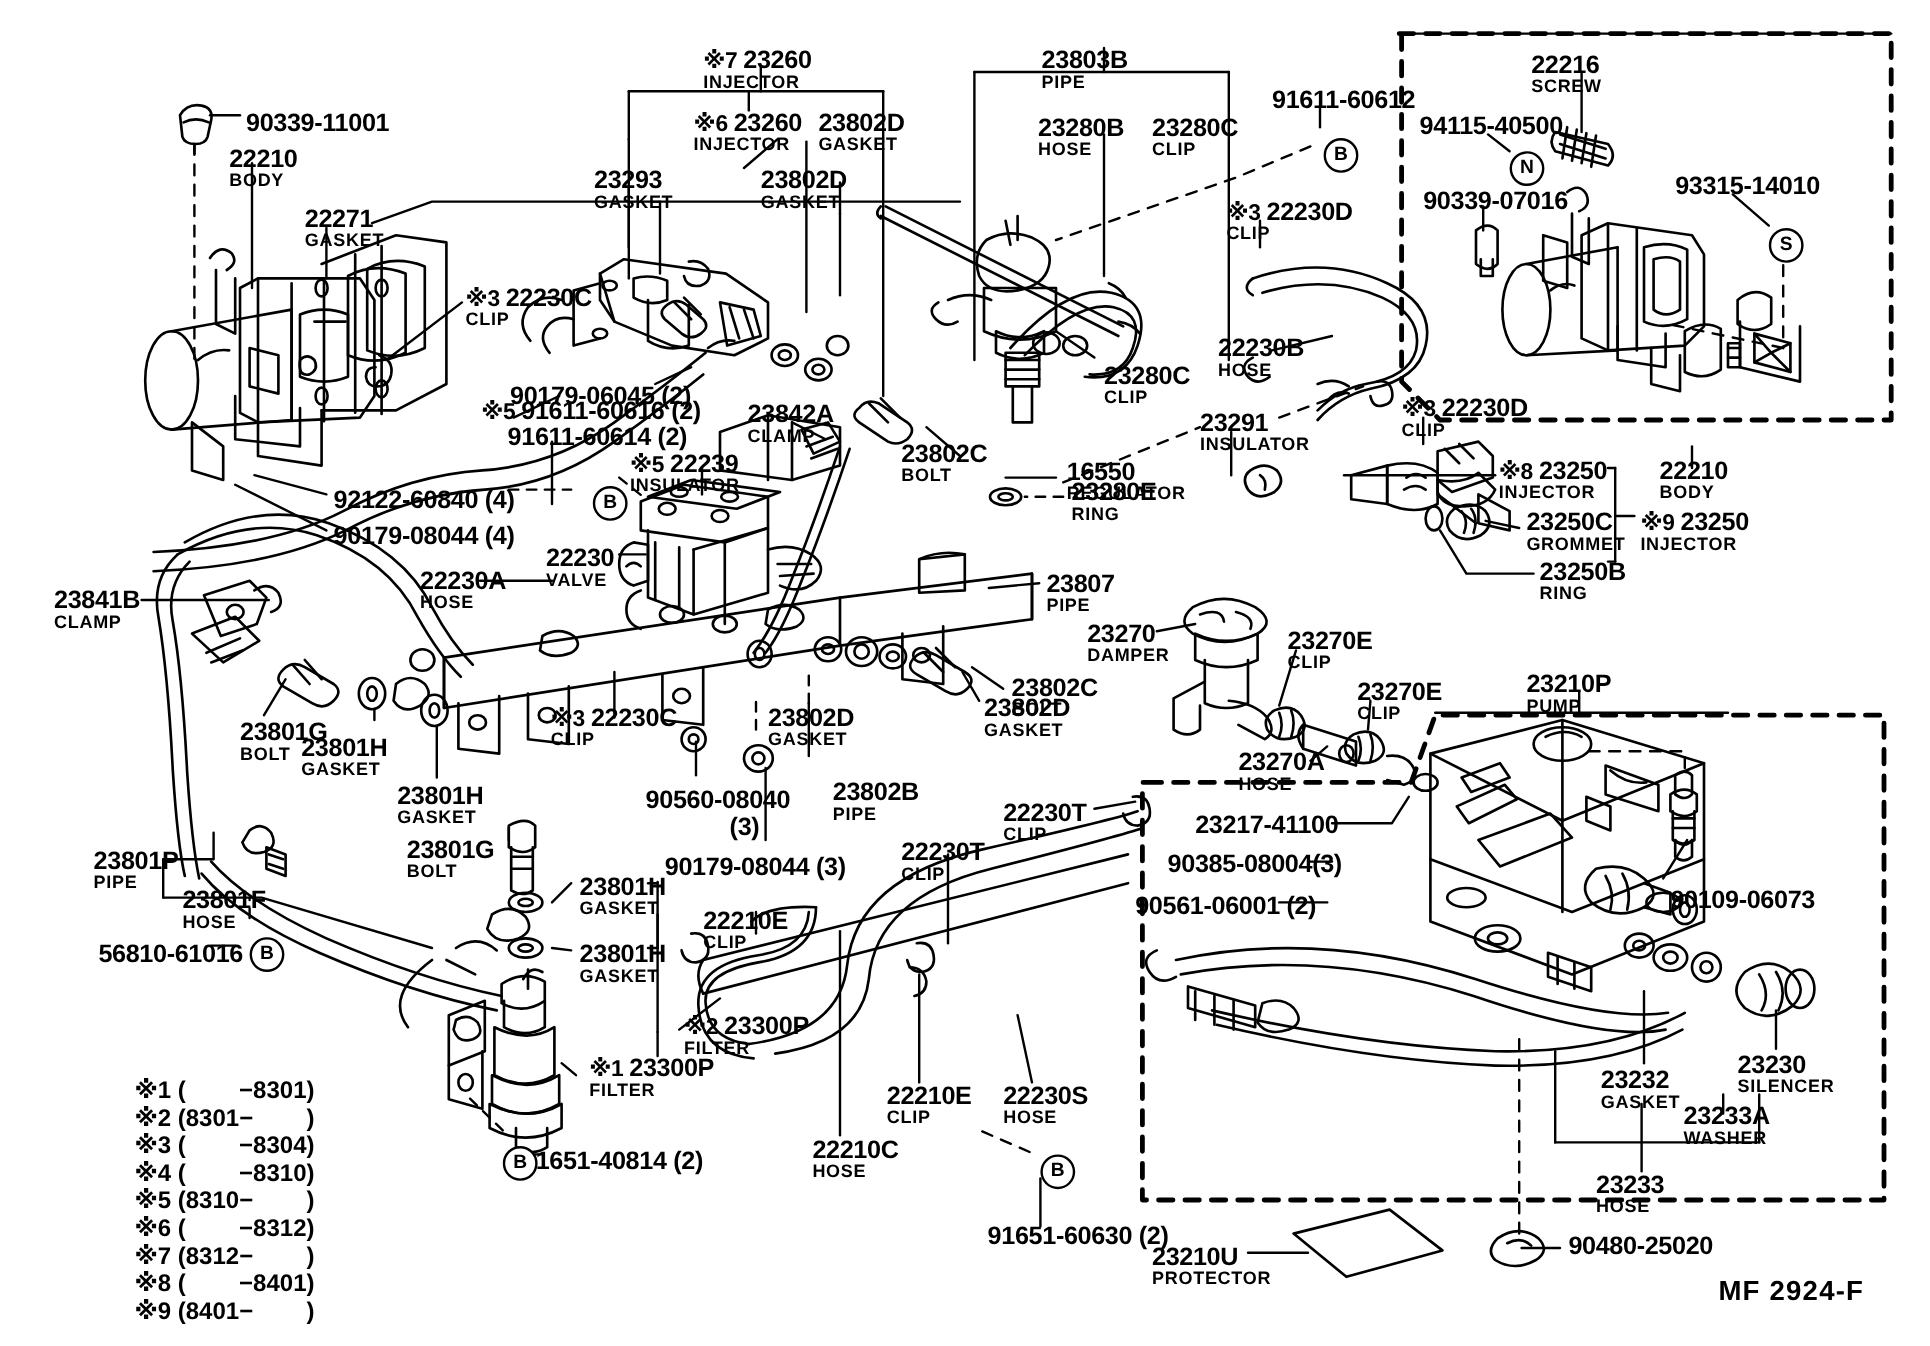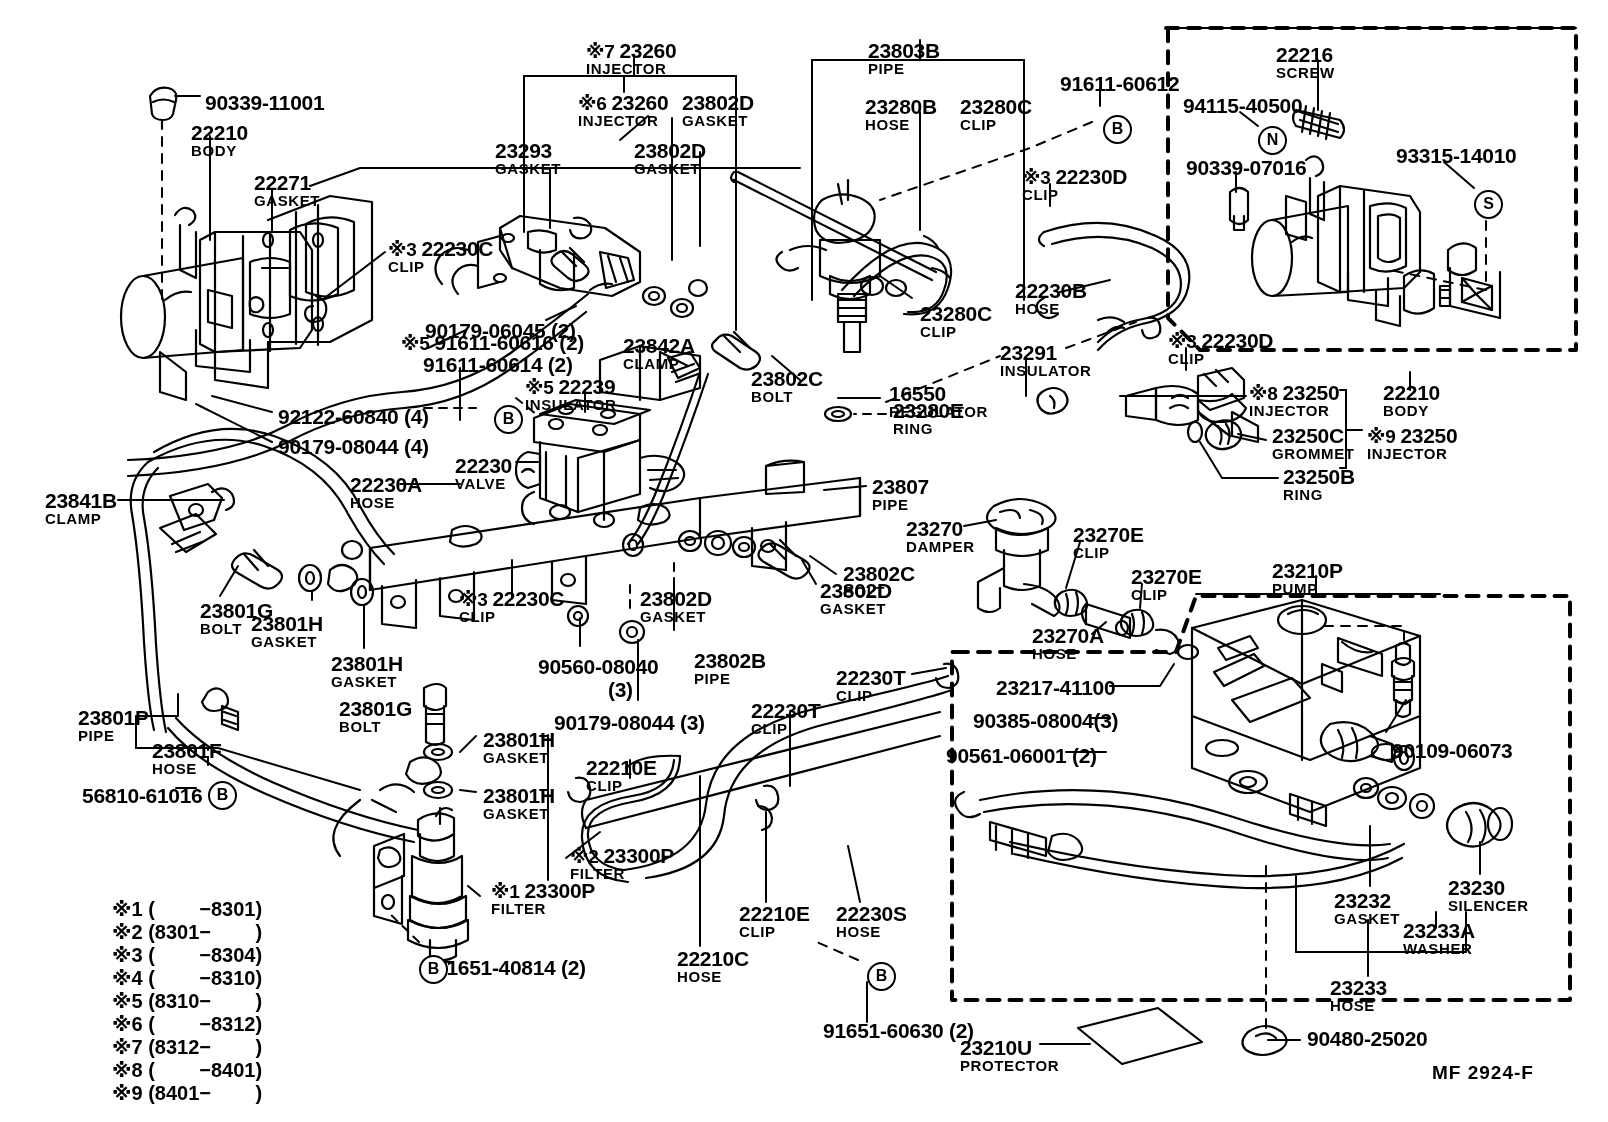--- a/index.html
+++ b/index.html
@@ -6,21 +6,21 @@
   html,body{margin:0;padding:0;background:#fff;}
   body{width:1608px;height:1122px;position:relative;overflow:hidden;
        font-family:"Liberation Sans","DejaVu Sans",sans-serif;color:#000;}
   #sheet{position:absolute;left:0;top:0;width:1608px;height:1122px;}
   svg.art{position:absolute;left:0;top:0;width:1608px;height:1122px;pointer-events:none;}
   .lbl{position:absolute;white-space:pre;line-height:1.0;}
   .pn{font-size:21px;font-weight:bold;letter-spacing:-0.3px;}
   .nm{font-size:15px;font-weight:bold;letter-spacing:0.6px;}
   .legend{position:absolute;font-size:20px;font-weight:bold;line-height:23px;
           letter-spacing:0px;white-space:pre;}
-  .footer{position:absolute;font-size:19px;font-weight:bold;letter-spacing:1px;}
+  .footer{position:absolute;font-size:23px;font-weight:bold;letter-spacing:1px;}
   .star{font-size:19px;font-weight:bold;}
   .circ{position:absolute;width:25px;height:25px;border:2.5px solid #000;border-radius:50%;
         font-size:16px;font-weight:bold;text-align:center;line-height:24px;background:#fff;}
   .refbox{position:absolute;font-size:21px;font-weight:bold;line-height:25px;white-space:pre;}
 </style>
 </head>
 <body>
 
 <div id="sheet">
 

